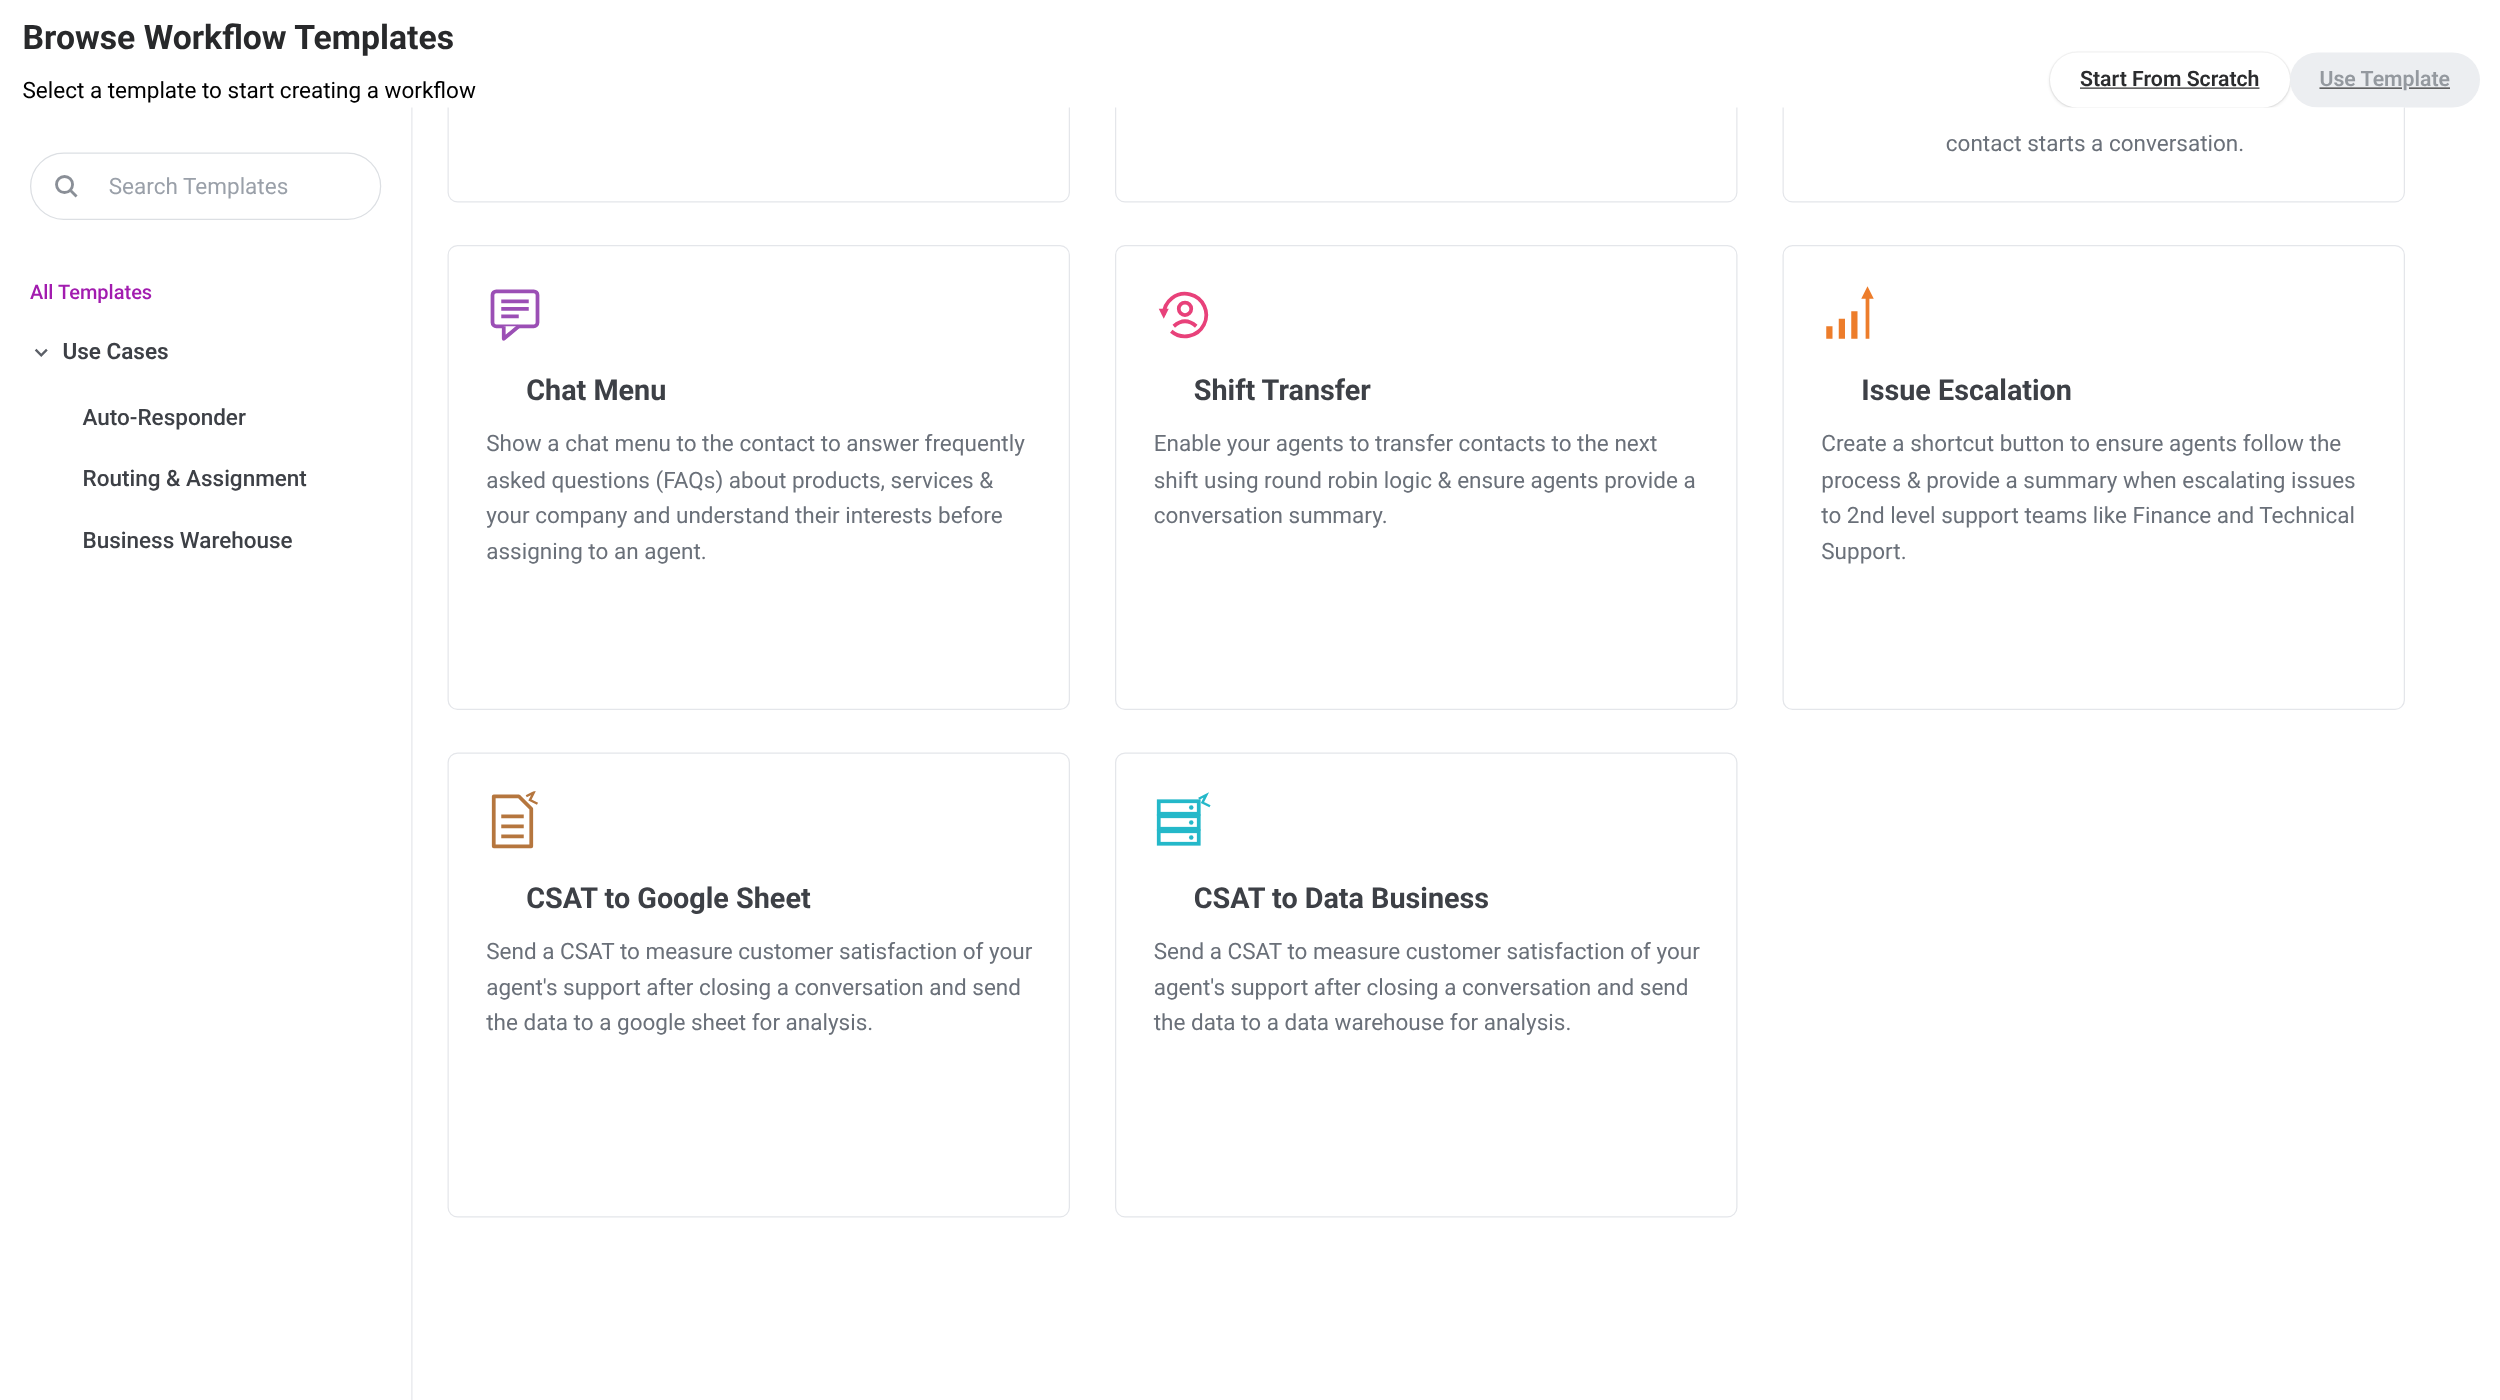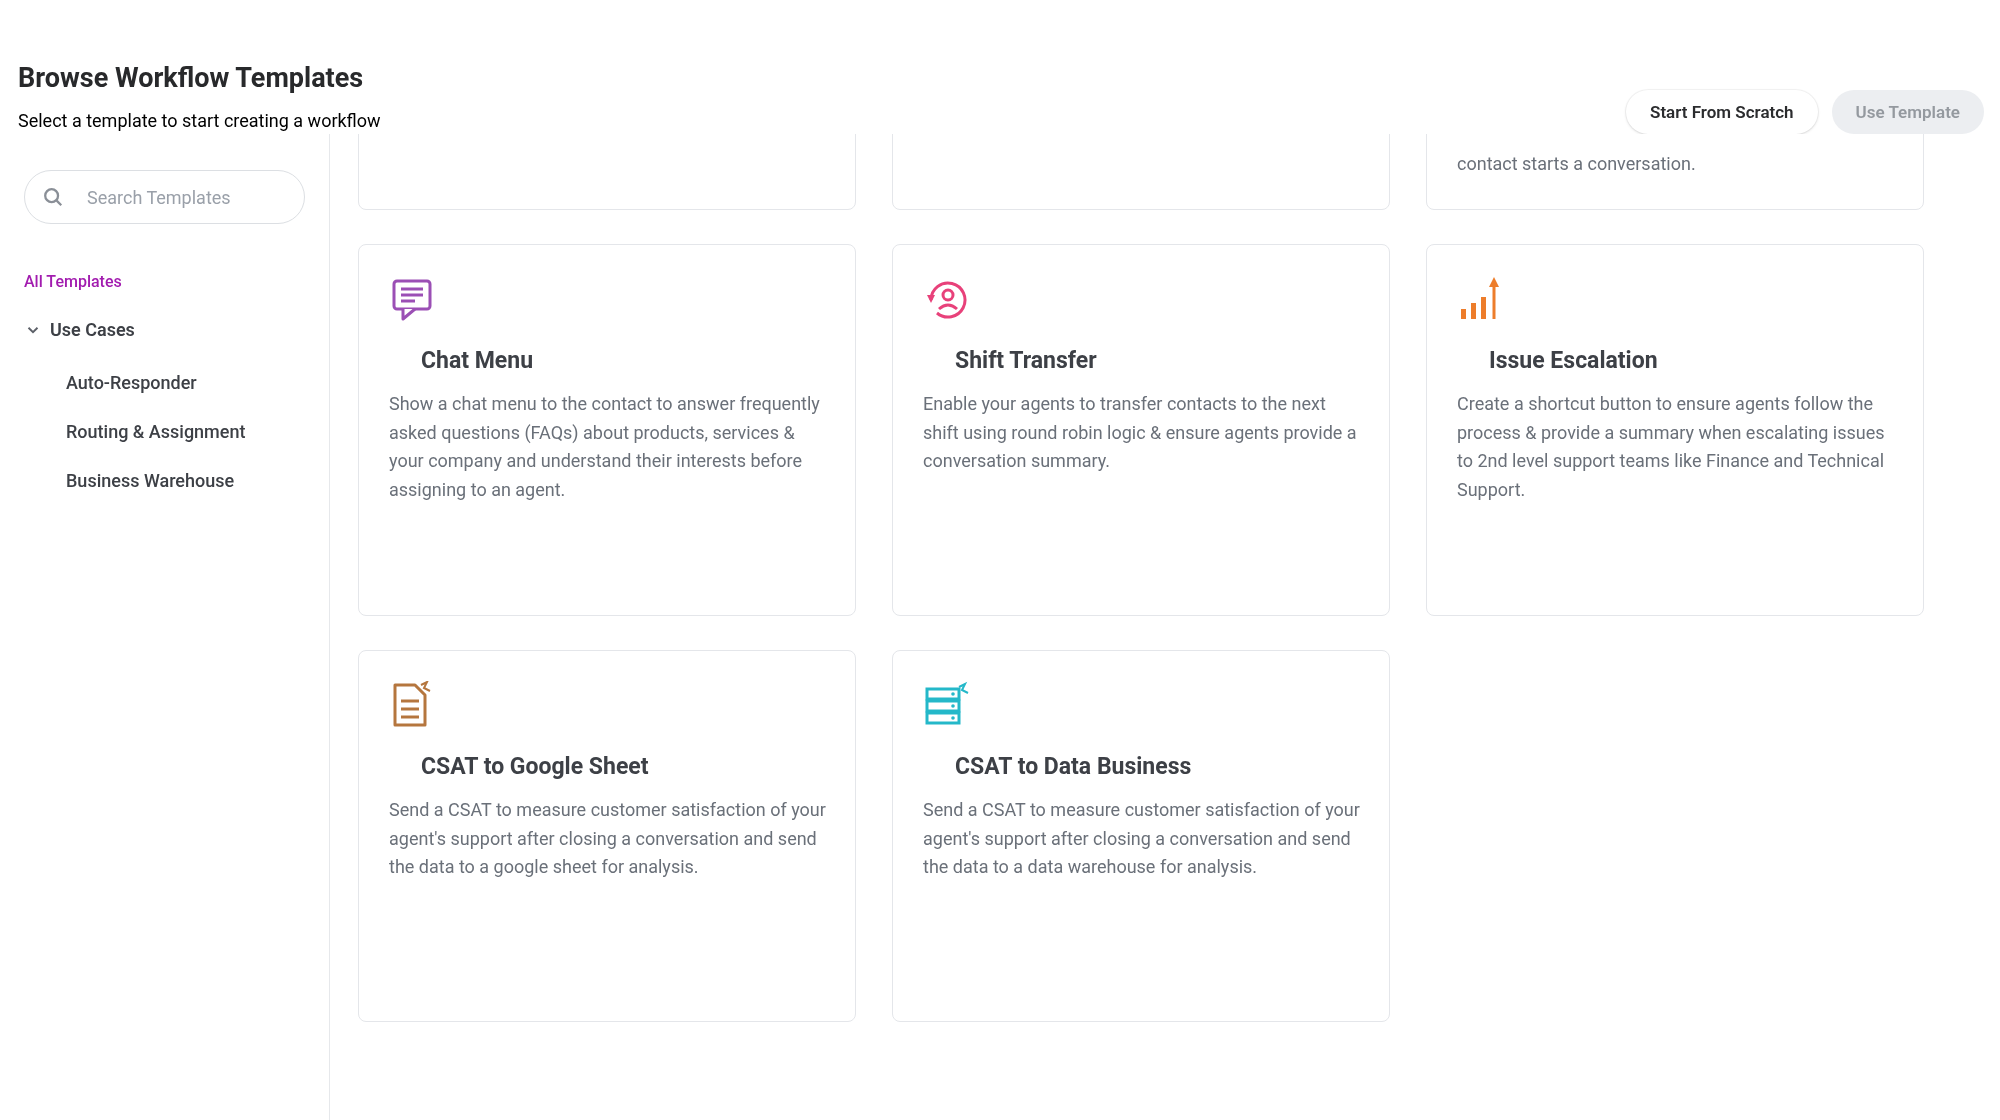--- a/index.html
+++ b/index.html
@@ -10,41 +10,40 @@
     body {
       font-family: -apple-system, BlinkMacSystemFont, 'Segoe UI', Roboto, Helvetica, Arial, sans-serif;
       background: #ffffff;
       color: #333;
     }
     .header {
       display: flex;
       justify-content: space-between;
       align-items: flex-start;
       padding: 14px 16px 0 18px;
-      margin-top: 48px;
     }
     .header-left {
       display: flex;
       flex-direction: column;
     }
     .page-title {
       font-size: 27px;
       font-weight: 700;
       color: #28292b;
       margin-bottom: 16px;
     }
     .page-subtitle {
       font-size: 18px;
       color: #000000;
       font-weight: 400;
     }
     .header-actions {
       display: flex;
-      gap: 14px;
       padding-top: 28px;
+      text-decoration: underline;
     }
     .btn {
       border: none;
       border-radius: 24px;
       padding: 12px 24px;
       font-size: 17px;
       font-weight: 600;
       cursor: pointer;
       font-family: inherit;
     }
@@ -174,20 +173,21 @@
     }
     .card-desc {
       font-size: 18px;
       line-height: 1.6;
       color: #6a7079;
     }
     .desc-fragment {
       color: #6a7079;
       font-size: 18px;
       line-height: 1.6;
+      text-align: center;
     }
   </style>
 </head>
 <body>
 
 <div class="header">
   <div class="header-left">
     <h1 class="page-title">Browse Workflow Templates</h1>
     <p class="page-subtitle">Select a template to start creating a workflow</p>
   </div>

